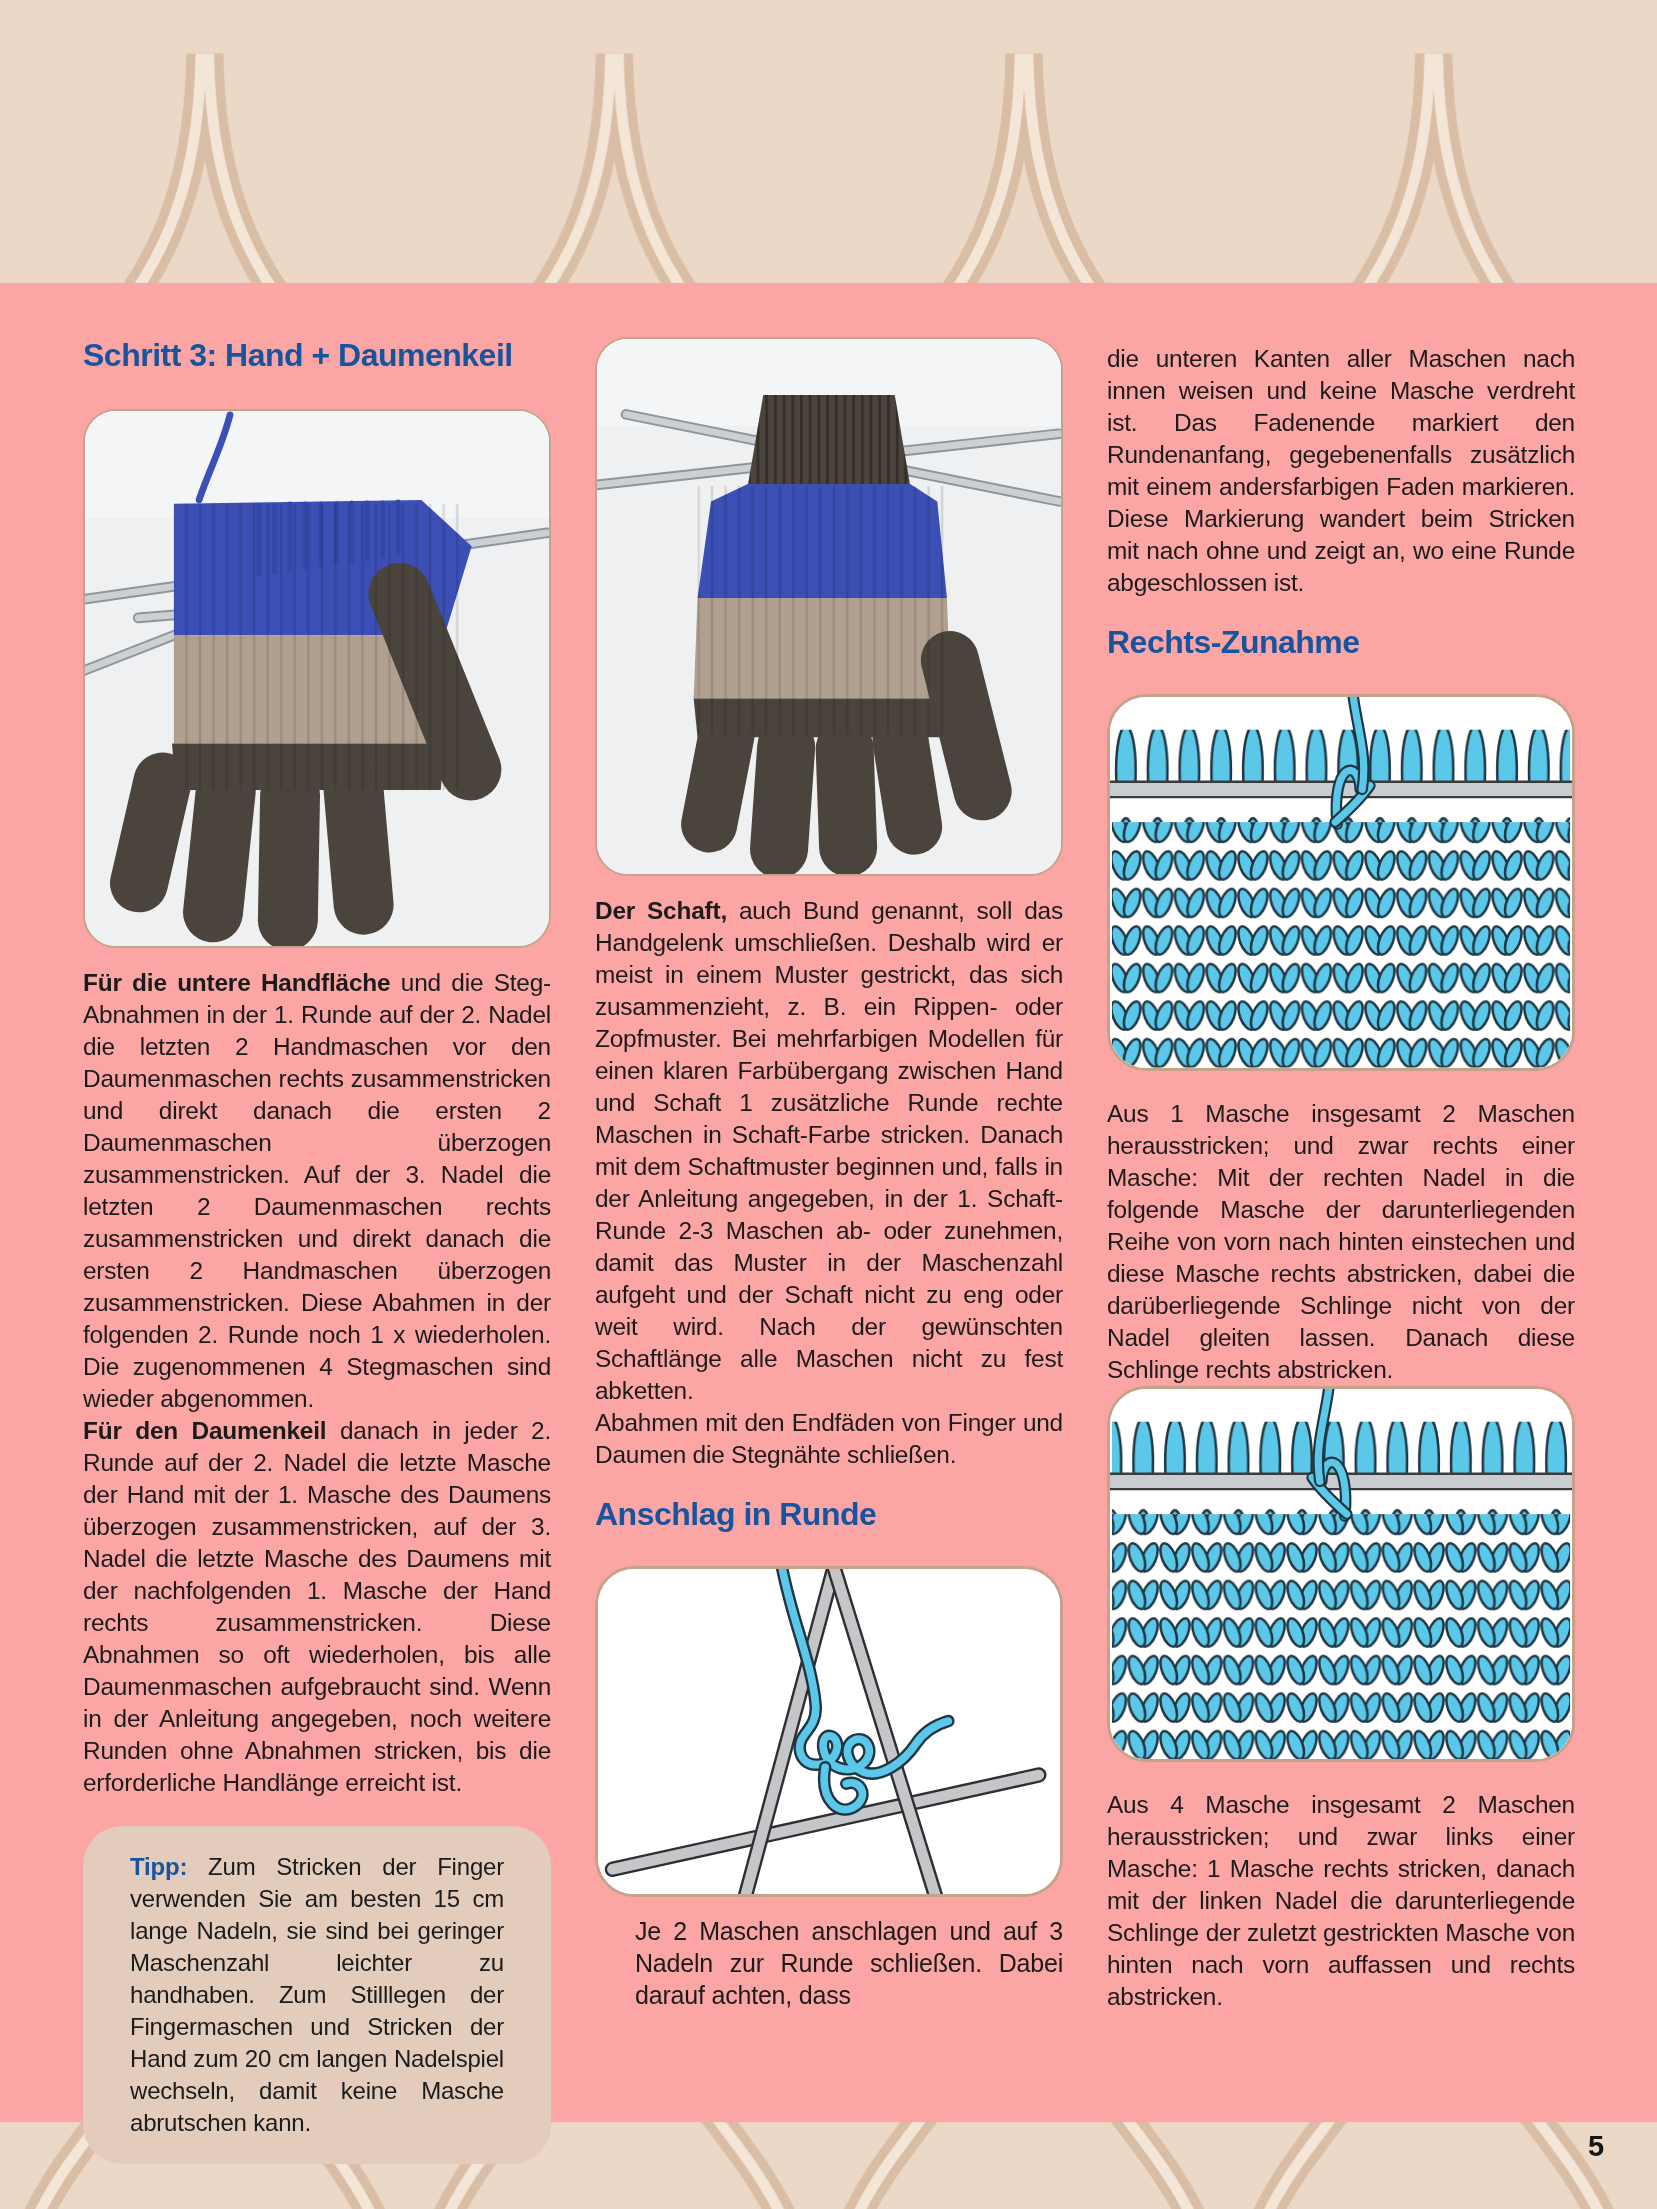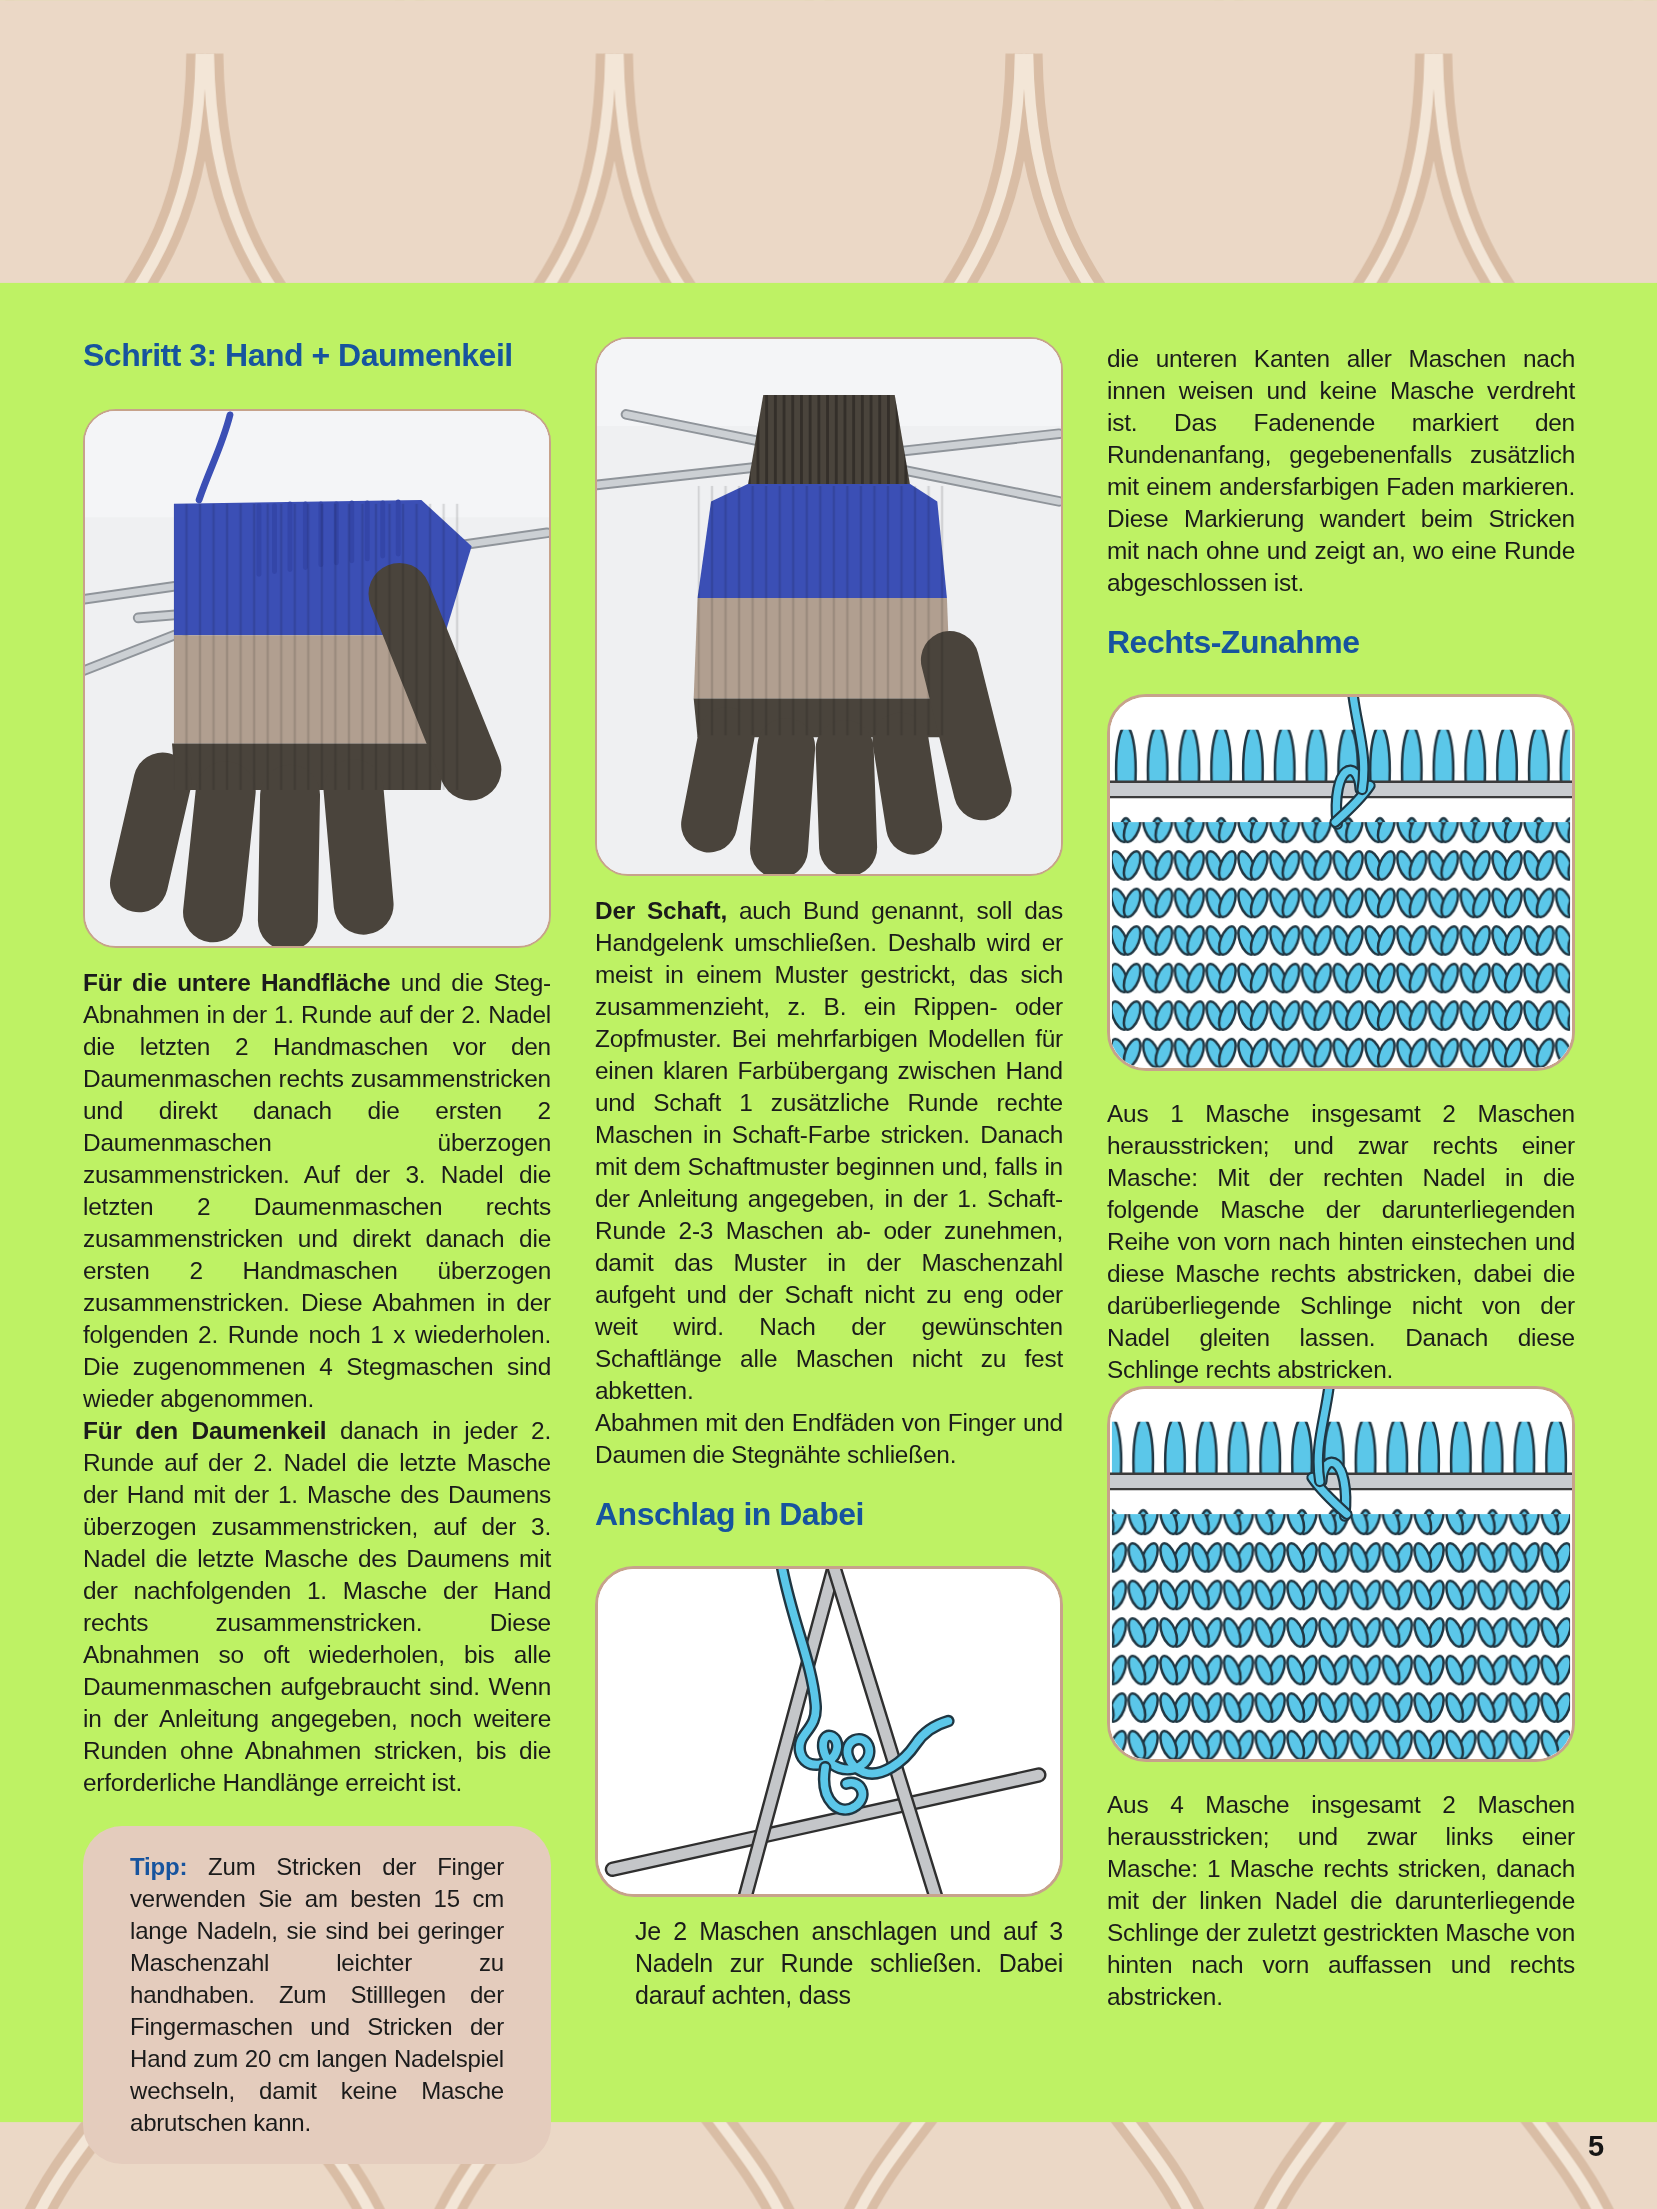--- a/index.html
+++ b/index.html
@@ -1,16 +1,16 @@
 <!DOCTYPE html>
 <html lang="de"><head>
 <meta charset="utf-8">
 <style>
   html,body{margin:0;padding:0;background:#888;}
-  .page{position:relative;width:1658px;height:2210px;background:#bef264;overflow:hidden;
+  .page{position:relative;width:1658px;height:2210px;background:#fca5a5;overflow:hidden;
         font-family:"Liberation Sans",sans-serif;color:#1b1b1b;}
   .band{position:absolute;left:0;display:block;}
   .band-top{top:0;}
   .band-bottom{top:2122px;}
   .col{position:absolute;width:468px;}
   .col1{left:83px;top:337px;}
   .col2{left:595px;top:337px;}
   .col3{left:1107px;top:343px;}
   h2{font-size:32px;font-weight:bold;color:#17549e;margin:0 0 35px;letter-spacing:-0.5px;}
   h2.mid{margin:25px 0 33px;}
@@ -162,21 +162,21 @@
           <rect x="104" y="152" width="258" height="258" fill="url(#rib3)"></rect>
         </g>
       </svg>
     </figure>
 
     <div class="bodytext">
       <p><b class="lead">Der Schaft,</b><span> auch Bund genannt, soll das Handgelenk umschließen. Deshalb wird er meist in einem Muster gestrickt, das sich zusammenzieht, z. B. ein Rippen- oder Zopfmuster. Bei mehrfarbigen Modellen für einen klaren Farbübergang zwischen Hand und Schaft 1 zusätzliche Runde rechte Maschen in Schaft-Farbe stricken. Danach mit dem Schaftmuster beginnen und, falls in der Anleitung angegeben, in der 1. Schaft-Runde 2-3 Maschen ab- oder zunehmen, damit das Muster in der Maschenzahl aufgeht und der Schaft nicht zu eng oder weit wird. Nach der gewünschten Schaftlänge alle Maschen nicht zu fest abketten.</span></p>
       <p>Abahmen mit den Endfäden von Finger und Daumen die Stegnähte schließen.</p>
     </div>
 
-    <h2 class="mid">Anschlag in Dabei</h2>
+    <h2 class="mid">Anschlag in Runde</h2>
 
     <figure class="illus">
       <svg viewBox="0 0 480 338">
         <rect width="480" height="338" fill="#ffffff"></rect>
         <g stroke-linecap="round">
           <line x1="15" y1="312" x2="458" y2="214" stroke="#2f2f2f" stroke-width="16"></line>
           <line x1="15" y1="312" x2="458" y2="214" stroke="#c4c6c9" stroke-width="11"></line>
           <line x1="152" y1="344" x2="248" y2="-12" stroke="#2f2f2f" stroke-width="16"></line>
           <line x1="152" y1="344" x2="248" y2="-12" stroke="#c4c6c9" stroke-width="11"></line>
           <line x1="242" y1="-12" x2="352" y2="344" stroke="#2f2f2f" stroke-width="16"></line>

